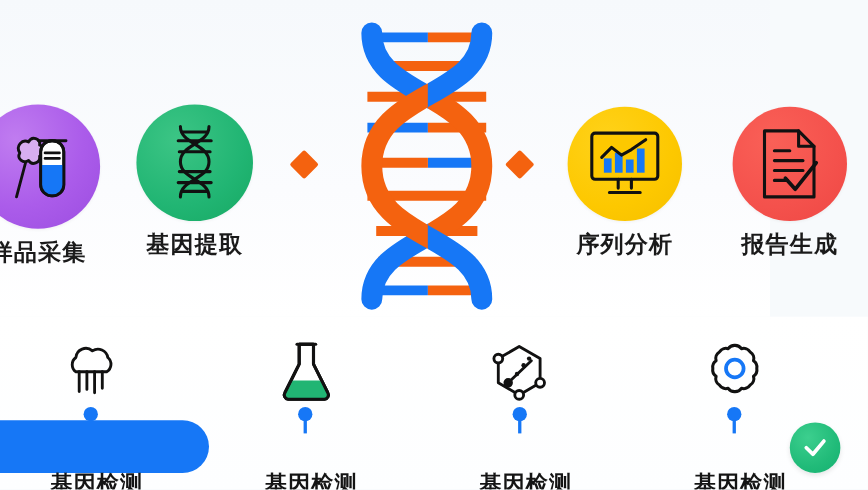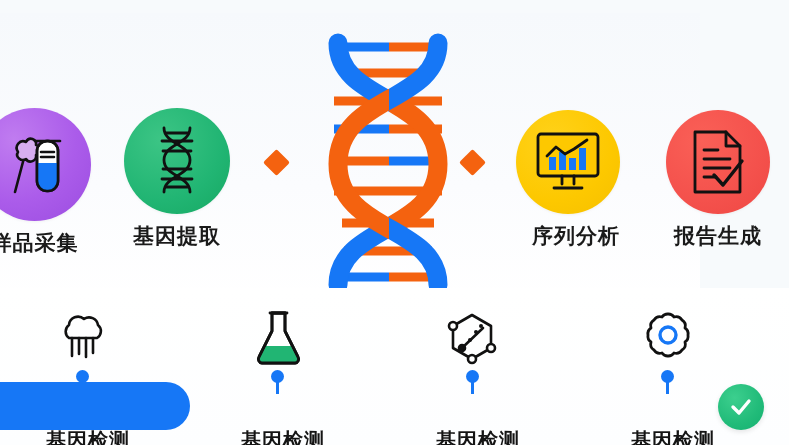--- a/index.html
+++ b/index.html
@@ -5,37 +5,37 @@
   html,body{margin:0;padding:0;}
   body{
     width:789px;height:445px;overflow:hidden;
     background:#f7fafc;
     font-family:"Liberation Sans","DejaVu Sans",sans-serif;
     position:relative;
   }
   #stage{position:absolute;inset:0;width:789px;height:445px;overflow:hidden;}
 
   
-  .top-band{position:absolute;left:0;top:13px;width:700px;height:288px;
+  .top-band{position:absolute;left:0;top:0;width:700px;height:288px;
     background:linear-gradient(180deg,#f6f9fc 0%,#fbfcfe 60%,#ffffff 100%);}
 
   .step{position:absolute;display:flex;flex-direction:column;align-items:center;}
   .bubble{border-radius:50%;display:flex;align-items:center;justify-content:center;
     box-shadow:0 1px 3px rgba(0,0,0,.05);}
   .step-label{margin-top:11px;font-size:21px;font-weight:700;color:#1a1a1a;
     letter-spacing:1px;white-space:nowrap;line-height:1;}
 
   
   .s0{left:-22px;top:95px;}
   .s0 .bubble{width:113px;height:113px;
     background:radial-gradient(circle at 32% 28%,#c07cf0 0%,#ab5cea 55%,#9b4ce0 100%);}
   .s1{left:124px;top:95px;}
   .s1 .bubble{width:106px;height:106px;
     background:radial-gradient(circle at 35% 30%,#3cc585 0%,#21b573 60%,#16a862 100%);}
-  .s2{left:516px;top:97px;align-items:flex-end;}
+  .s2{left:516px;top:97px;}
   .s2 .bubble{width:104px;height:104px;
     background:radial-gradient(circle at 35% 30%,#ffd21a 0%,#fdc800 60%,#f5bf00 100%);}
   .s3{left:666px;top:97px;text-align:center;}
   .s3 .bubble{width:104px;height:104px;
     background:radial-gradient(circle at 35% 30%,#fa6057 0%,#f4514c 60%,#ee4743 100%);}
 
   .diamond{position:absolute;width:19px;height:19px;background:#f4620f;
     transform:rotate(45deg);border-radius:2px;}
   .d-left{left:267px;top:140px;}
   .d-right{left:463px;top:140px;}

